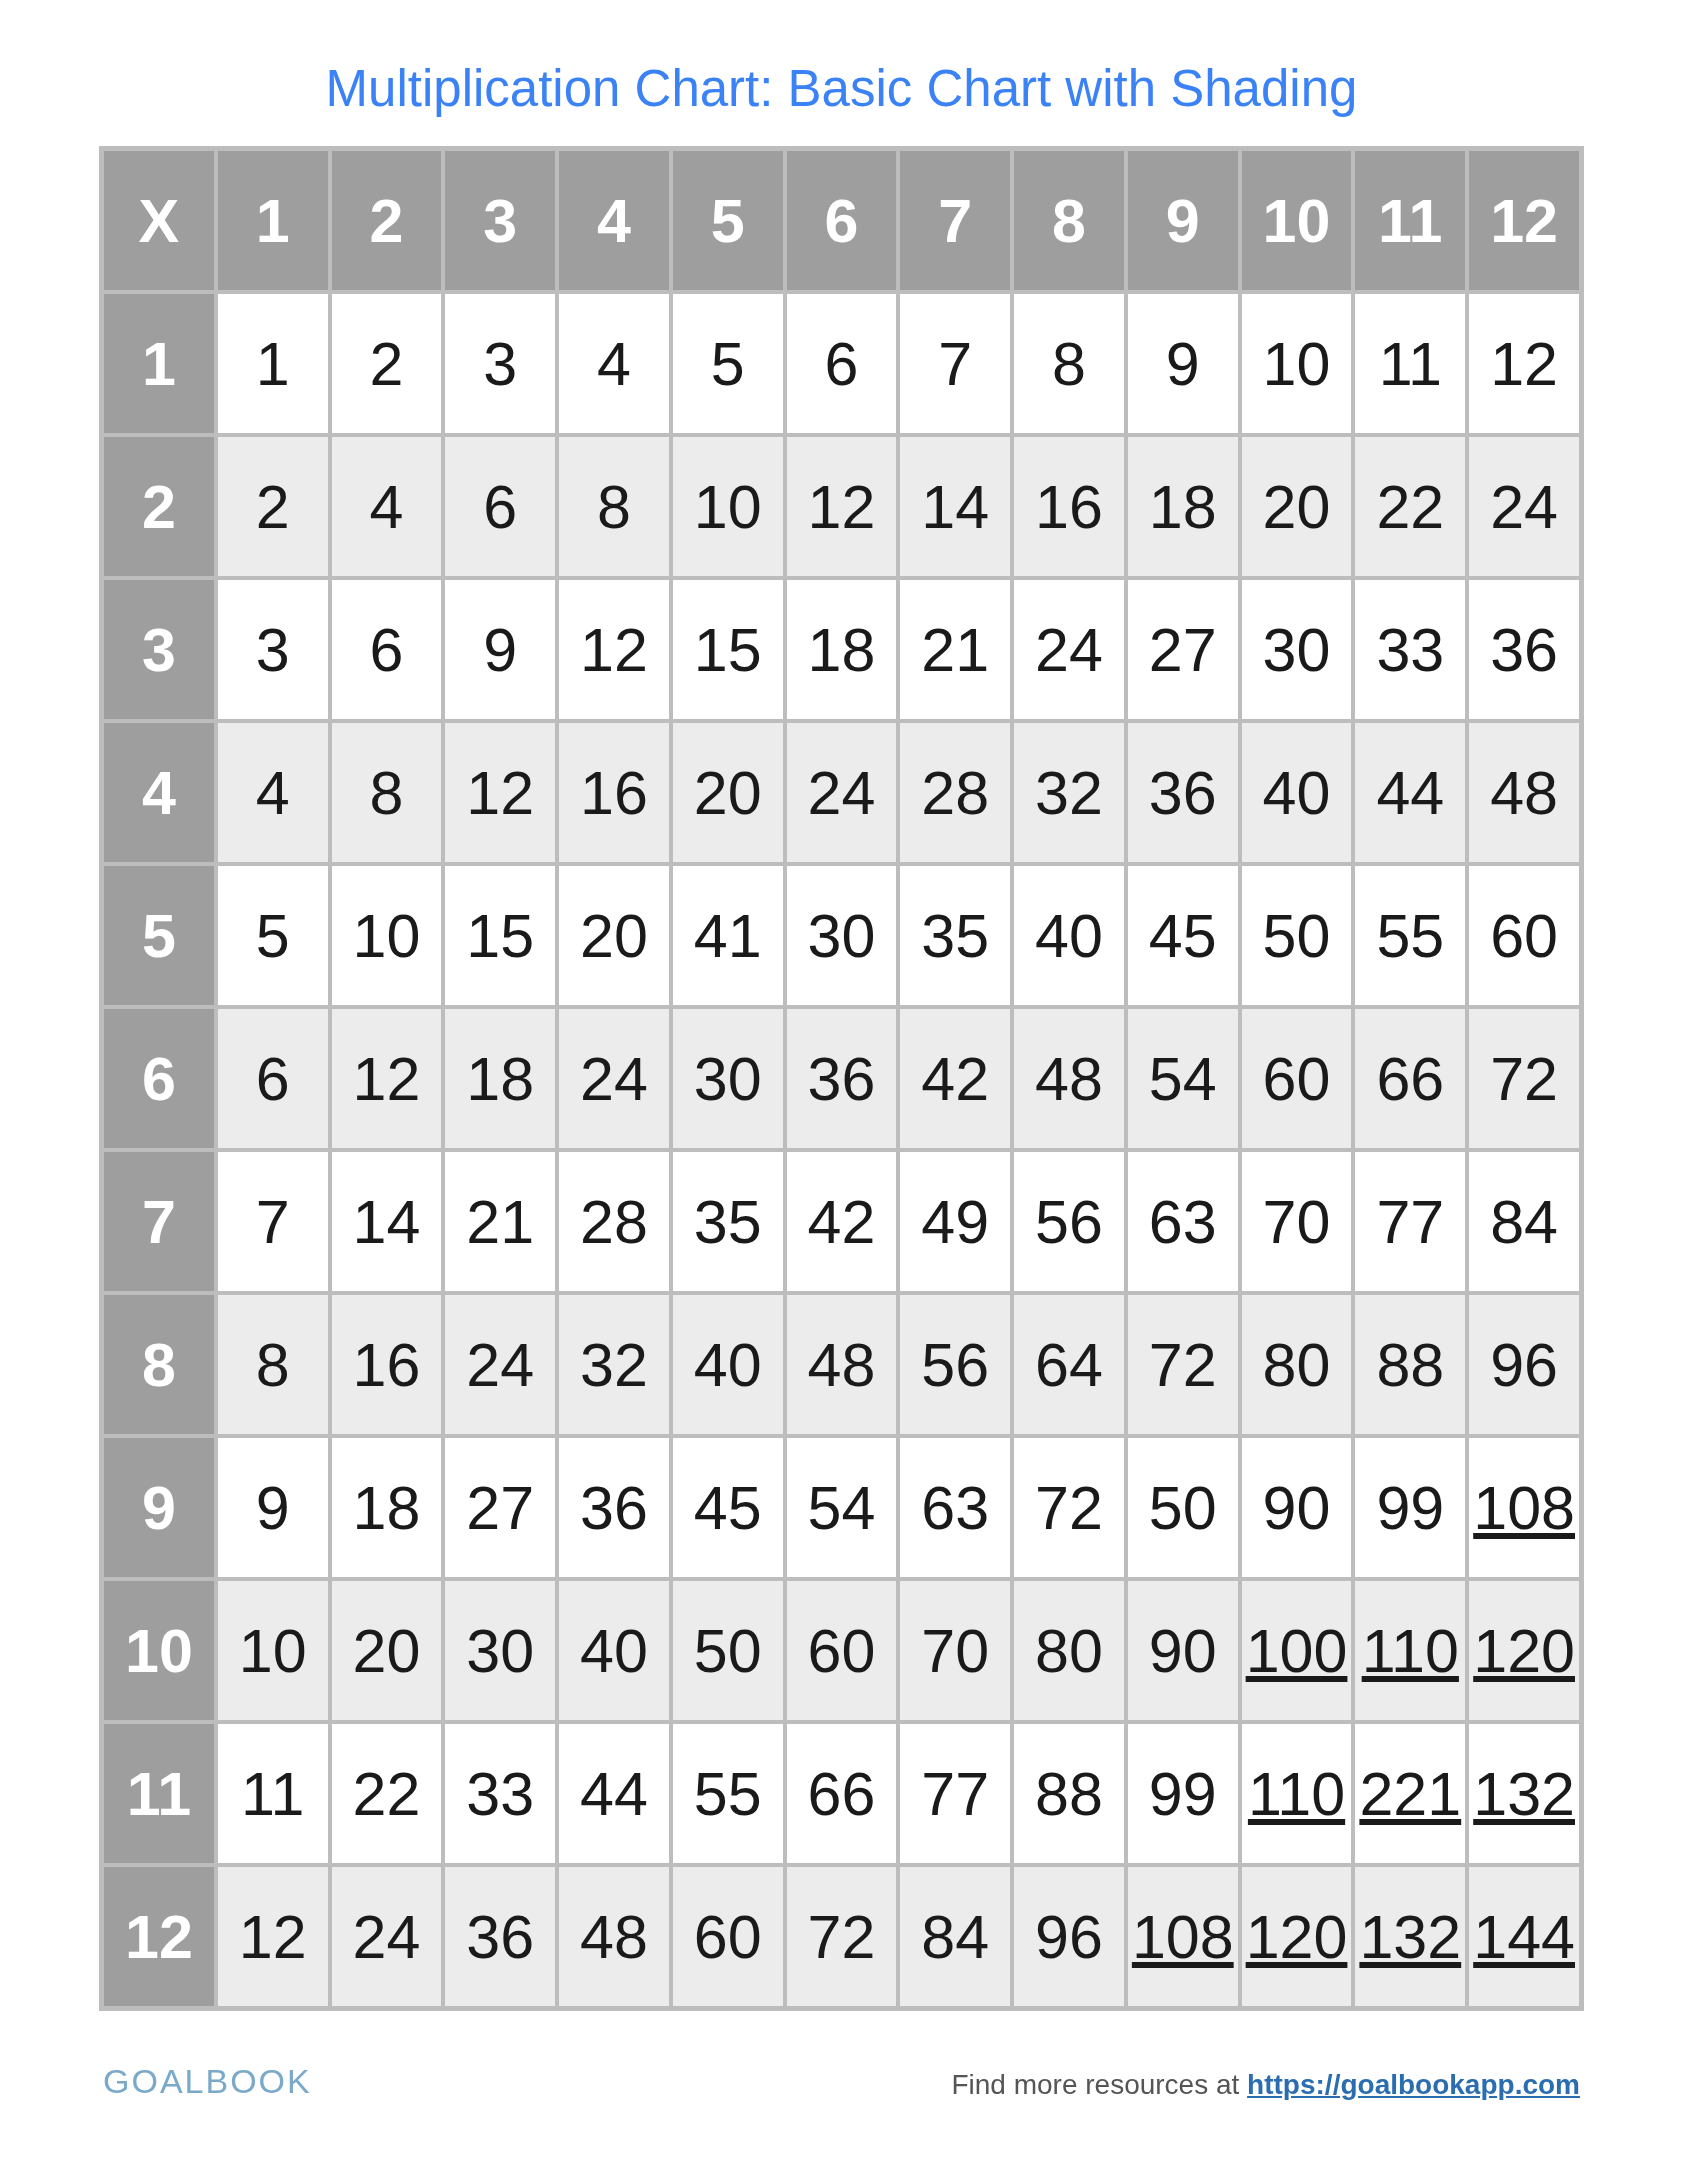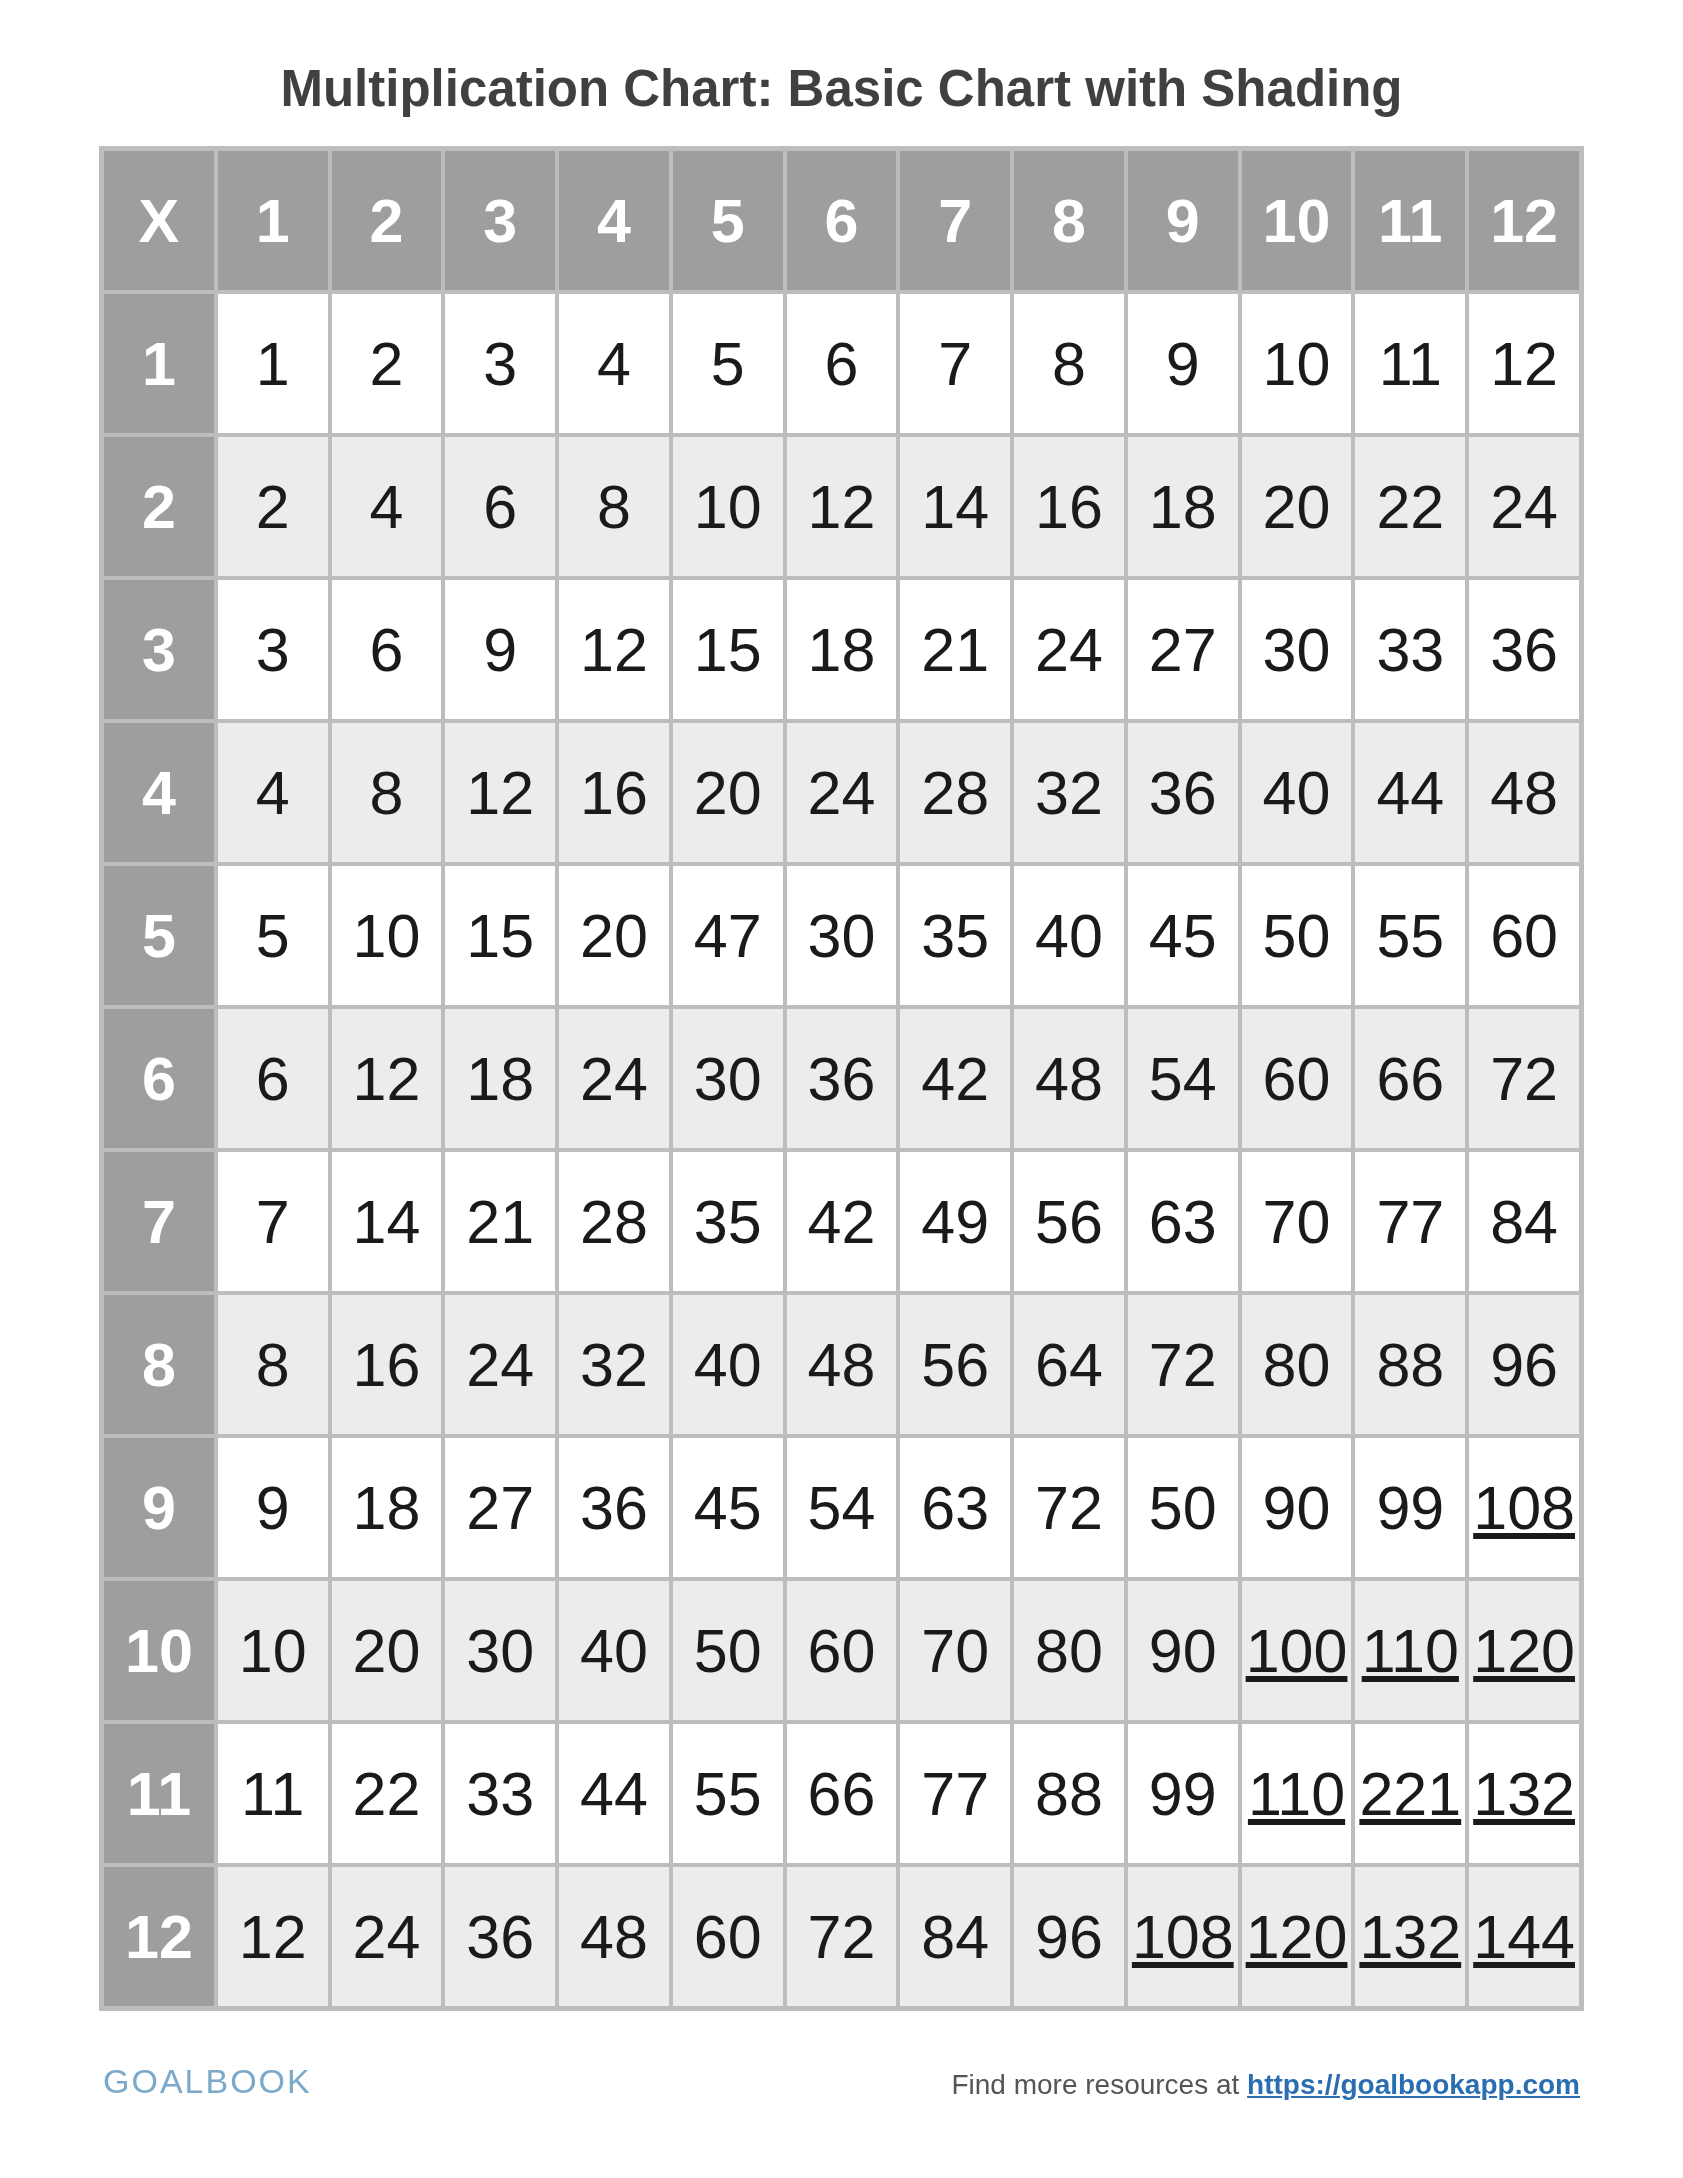--- a/index.html
+++ b/index.html
@@ -15,23 +15,23 @@
     width: 100%;
     height: 100%;
     padding: 59px 99px 40px 99px;
     box-sizing: border-box;
     display: flex;
     flex-direction: column;
   }
   h1.title {
     text-align: center;
     font-size: 51px;
-    font-weight: bold;
+    font-weight: normal;
     margin: 0 0 28px 0;
-    color: #404040;
+    color: #3b82f6;
   }
   table.mult {
     border-collapse: separate;
     border-spacing: 2px;
     width: 100%;
     table-layout: fixed;
     background: #bdbdbd;
     border: 2px solid #bdbdbd;
   }
   table.mult td, table.mult th {
@@ -178,21 +178,21 @@
           <td class="cell-shade">40</td>
           <td class="cell-shade">44</td>
           <td class="cell-shade">48</td>
         </tr>
         <tr>
           <td class="rowhdr">5</td>
           <td class="cell-white">5</td>
           <td class="cell-white">10</td>
           <td class="cell-white">15</td>
           <td class="cell-white">20</td>
-          <td class="cell-white">47</td>
+          <td class="cell-white">41</td>
           <td class="cell-white">30</td>
           <td class="cell-white">35</td>
           <td class="cell-white">40</td>
           <td class="cell-white">45</td>
           <td class="cell-white">50</td>
           <td class="cell-white">55</td>
           <td class="cell-white">60</td>
         </tr>
         <tr>
           <td class="rowhdr">6</td>

